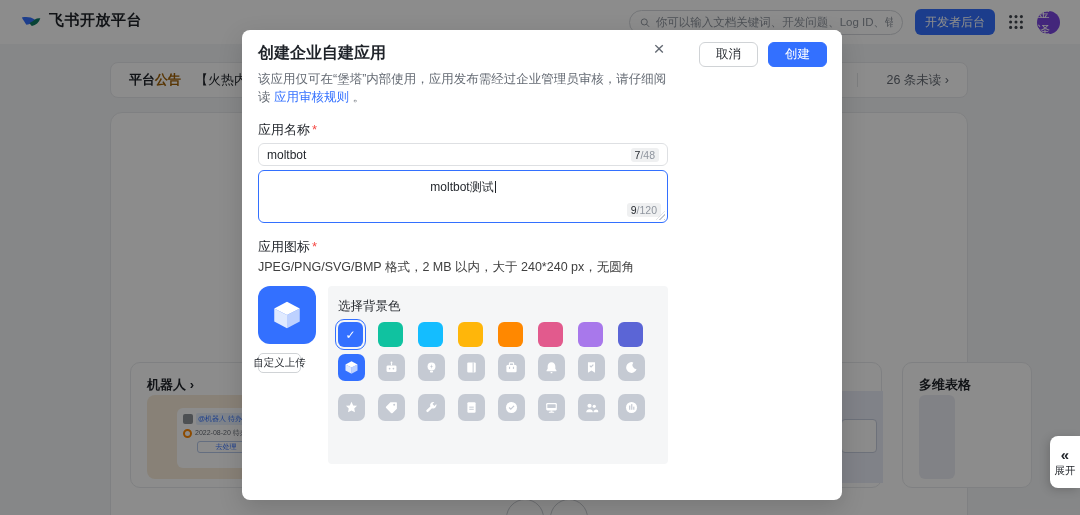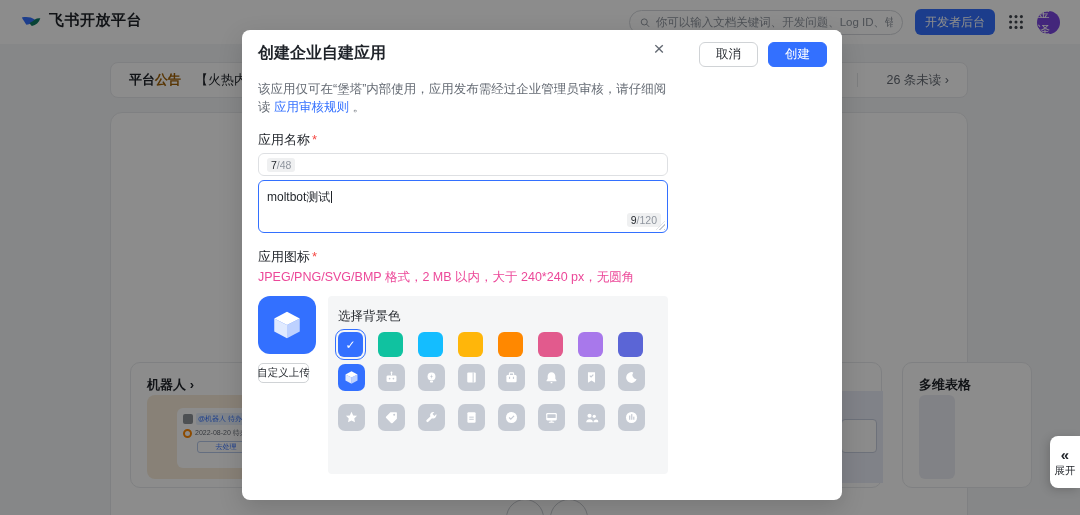--- a/index.html
+++ b/index.html
@@ -46,37 +46,37 @@
 
   .pager { position:absolute; top:499px; width:38px; height:38px; border:1px solid #c9ccd1; border-radius:50%; background:#fff; color:#646a73; font-size:16px; display:flex; align-items:center; justify-content:center; z-index:2; }
 
   .overlay { position:absolute; inset:0; background:rgba(0,0,0,.45); z-index:10; }
 
   
   .modal { position:absolute; left:242px; top:30px; width:600px; height:470px; background:#fff; border-radius:8px; box-shadow:0 8px 24px rgba(0,0,0,.15); z-index:20; display:flex; overflow:hidden; }
   .modal-inner { flex:1; overflow:hidden; padding:12px 16px 0; position:relative; }
   .modal-title { font-size:16px; font-weight:700; color:#1f2329; line-height:22px; }
   .modal-close { position:absolute; right:14px; top:8px; width:22px; height:22px; color:#646a73; font-size:19px; line-height:22px; text-align:center; cursor:pointer; font-weight:400; }
-  .modal-sub { margin-top:16px; font-size:12.5px; color:#646a73; line-height:18px; }
+  .modal-sub { margin-top:6px; font-size:12.5px; color:#646a73; line-height:18px; }
   .modal-sub .link { color:#3370FF; cursor:pointer; }
   .field-label { margin-top:15px; font-size:13px; color:#1f2329; line-height:18px; font-weight:400; }
   .req { color:#f54a45; margin-left:2px; }
   .text-input { margin-top:4px; height:23px; border:1px solid #dee0e3; border-radius:6px; display:flex; align-items:center; padding:0 8px; }
   .input-val { font-size:12px; color:#1f2329; flex:1; }
   .counter { font-size:10.5px; background:#eff0f1; border-radius:3px; padding:1px 4px; white-space:nowrap; }
   .counter .cur { color:#1f2329; } .counter .max { color:#8f959e; }
-  .textarea { position:relative; margin-top:4px; height:53px; border:1.5px solid #3370FF; border-radius:6px; padding:6px 8px; }
+  .textarea { position:relative; margin-top:4px; height:53px; border:1.5px solid #3370FF; border-radius:6px; padding:6px 8px;text-align:center; }
   .caret { display:inline-block; width:1px; height:12px; background:#1f2329; vertical-align:-2px; margin-left:1px; }
   .textarea .counter { position:absolute; right:6px; bottom:5px; }
   .grip { position:absolute; right:2px; bottom:2px; width:9px; height:9px; clip-path:polygon(100% 0,100% 100%,0 100%); background:repeating-linear-gradient(135deg,transparent 0 2px,#c6c9cf 2px 3.2px); }
-  .hint { margin-top:3px; font-size:12.5px; color:#ec4899; line-height:17px; }
+  .hint { margin-top:3px; font-size:12.5px; color:#404040; line-height:17px; }
   .icon-row { margin-top:10px; display:flex; gap:12px; align-items:flex-start; }
   .icon-col { width:58px; flex:none; text-align:center; }
   .app-icon { width:58px; height:58px; border-radius:12px; background:#3370FF; display:flex; align-items:center; justify-content:center; }
-  .upload-btn { margin-top:9px; width:51px; height:20px; border:1px solid #d0d3d6; border-radius:5px; background:#fff; font-size:10.5px; color:#1f2329; display:flex; align-items:center; justify-content:center; cursor:pointer; white-space:nowrap; }
+  .upload-btn { margin-top:9px; width:43px; height:20px; border:1px solid #d0d3d6; border-radius:5px; background:#fff; font-size:10.5px; color:#1f2329; display:flex; align-items:center; justify-content:center; cursor:pointer; white-space:nowrap; }
   .picker-panel { flex:1; background:#f5f6f7; border-radius:4px; padding:12px 10px; height:178px; }
   .panel-label { font-size:12.5px; color:#1f2329; line-height:17px; }
   .swatches { display:flex; gap:15px; margin-top:7px; }
   .swatch { width:25px; height:25px; border-radius:6px; cursor:pointer; display:flex; align-items:center; justify-content:center; }
   .swatch.selected { outline:1.5px solid #3370FF; outline-offset:2px; }
   .swatch .check { color:#fff; font-size:12px; font-weight:700; }
   .panel-label.second { margin-top:15px; }
   .tiles { display:flex; gap:13px; margin-top:7px; flex-wrap:wrap; }
   .tile { width:27px; height:27px; border-radius:7px; background:#c5cad3; --hole:#c5cad3; display:flex; align-items:center; justify-content:center; cursor:pointer; }
   .tile.selected { background:#3370FF; --hole:#3370FF; }
@@ -173,20 +173,21 @@
   <div class="overlay"></div>
 
   <div class="modal">
     <div class="modal-inner">
       <div class="modal-title">创建企业自建应用</div>
       <div class="modal-close">×</div>
       <div class="modal-sub"><span>该应用仅可在“堡塔”内部使用，应用发布需经过企业管理员审核，请仔细阅读 </span><span class="link">应用审核规则</span><span> 。</span></div>
 
       <div class="field-label"><span>应用名称</span><span class="req">*</span></div>
       <div class="text-input">
+        <span class="input-val">moltbot</span>
         <span class="counter"><span class="cur">7</span><span class="max">/48</span></span>
       </div>
 
       <div class="textarea">
         <span class="input-val">moltbot测试</span><span class="caret"></span>
         <span class="counter"><span class="cur">9</span><span class="max">/120</span></span>
         <span class="grip"></span>
       </div>
 
       <div class="field-label"><span>应用图标</span><span class="req">*</span></div>

